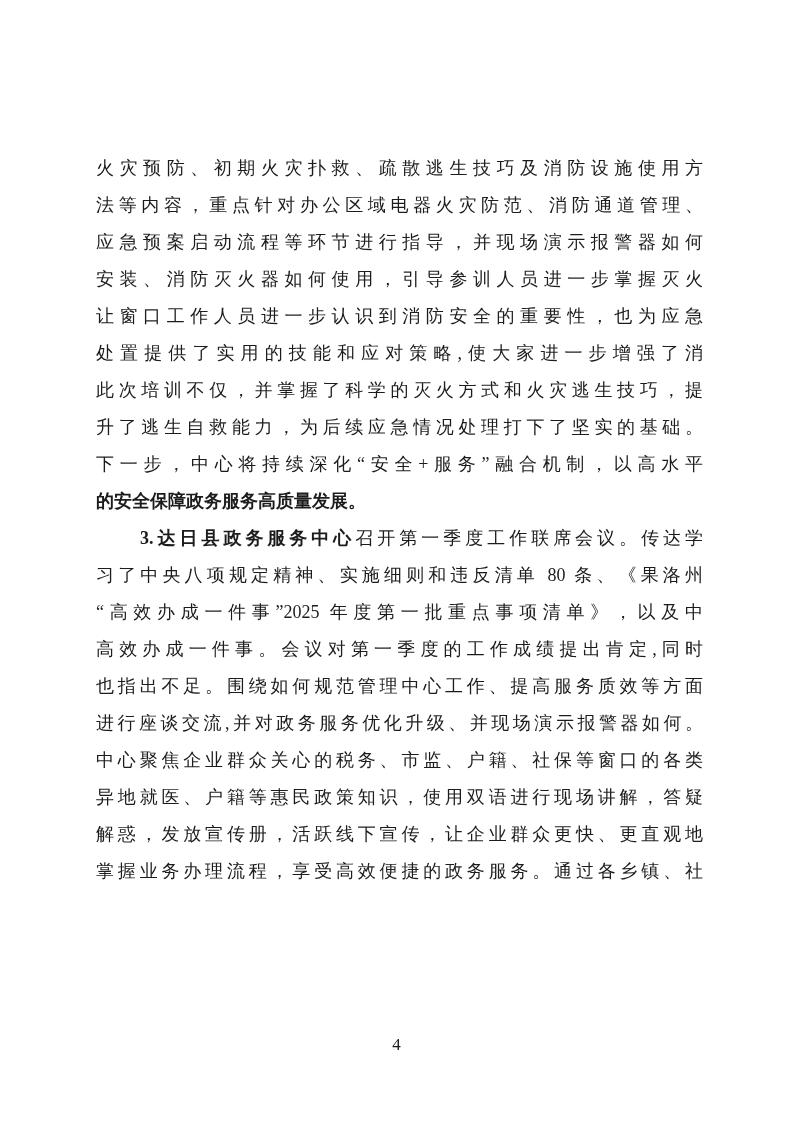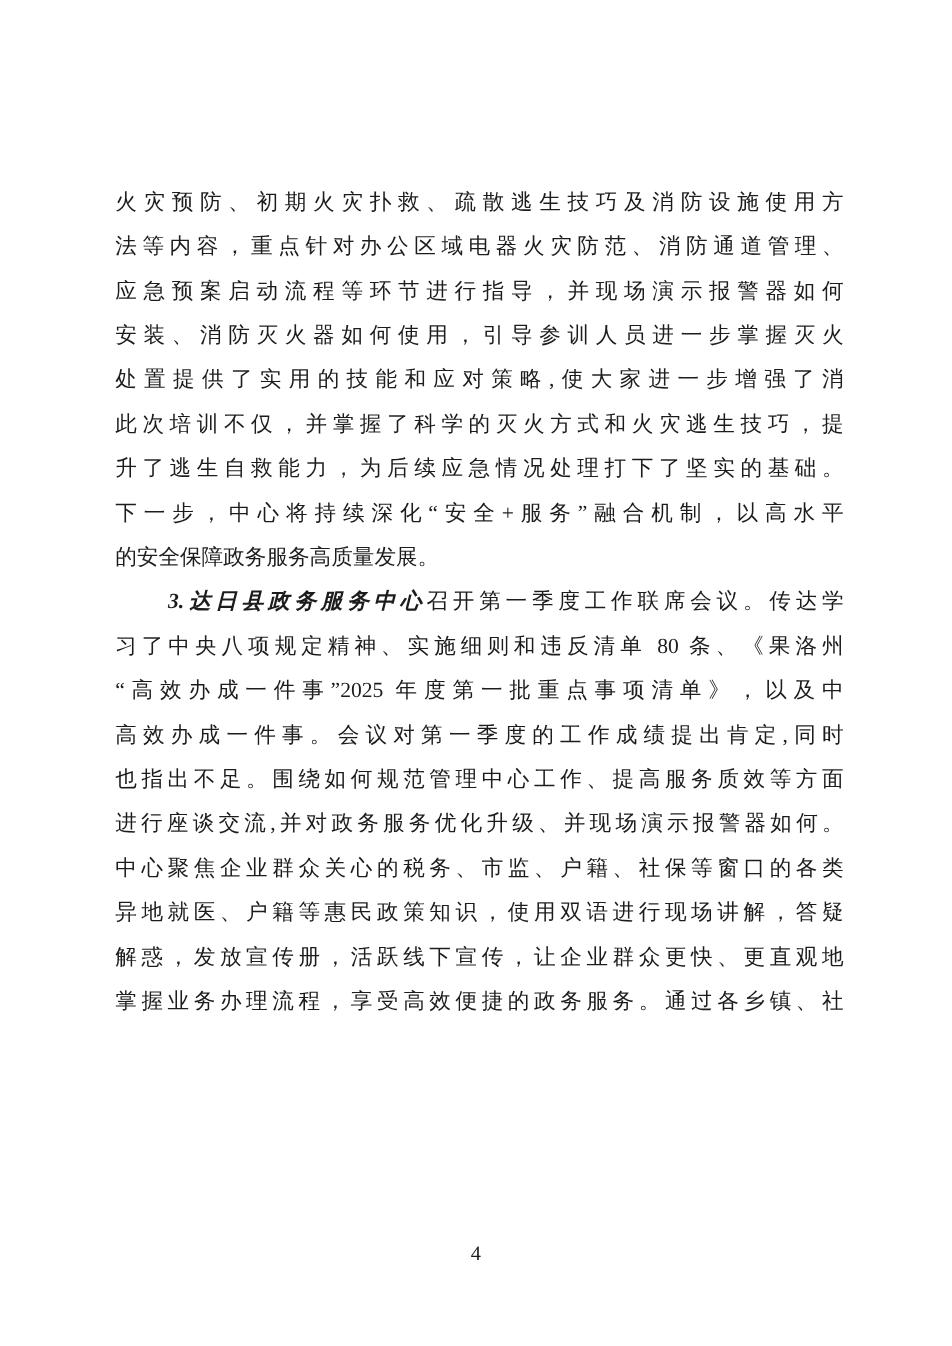--- a/index.html
+++ b/index.html
@@ -25,27 +25,27 @@
     height: 37px;
     line-height: 37px;
     font-size: 18px;
     text-align: justify;
     text-align-last: justify;
     overflow: hidden;
   }
   .line.short {
     text-align: center;
     text-align-last: left;
+    font-weight: bold;
   }
   .line.indent {
     text-indent: 44px;
   }
   .bold {
     font-weight: 700;
-    font-style: italic;
   }
   .page-number {
     position: absolute;
     top: 1034px;
     left: 0;
     width: 100%;
     text-align: center;
     font-size: 17px;
     line-height: 22px;
     color: #1c1c1c;
@@ -54,20 +54,21 @@
 </head>
 <body>
 
 <div class="page">
   <div class="content">
 
     <div class="line">火灾预防、初期火灾扑救、疏散逃生技巧及消防设施使用方</div>
     <div class="line">法等内容，重点针对办公区域电器火灾防范、消防通道管理、</div>
     <div class="line">应急预案启动流程等环节进行指导，并现场演示报警器如何</div>
     <div class="line">安装、消防灭火器如何使用，引导参训人员进一步掌握灭火</div>
+    <div class="line">让窗口工作人员进一步认识到消防安全的重要性，也为应急</div>
     <div class="line">处置提供了实用的技能和应对策略,使大家进一步增强了消</div>
     <div class="line">此次培训不仅，并掌握了科学的灭火方式和火灾逃生技巧，提</div>
     <div class="line">升了逃生自救能力，为后续应急情况处理打下了坚实的基础。</div>
     <div class="line">下一步，中心将持续深化“安全+服务”融合机制，以高水平</div>
     <div class="line short">的安全保障政务服务高质量发展。</div>
 
     <div class="line indent"><span class="bold">3.达日县政务服务中心</span><span>召开第一季度工作联席会议。传达学</span></div>
 
     <div class="line">习了中央八项规定精神、实施细则和违反清单 80 条、《果洛州</div>
     <div class="line">“高效办成一件事”2025 年度第一批重点事项清单》，以及中</div>

